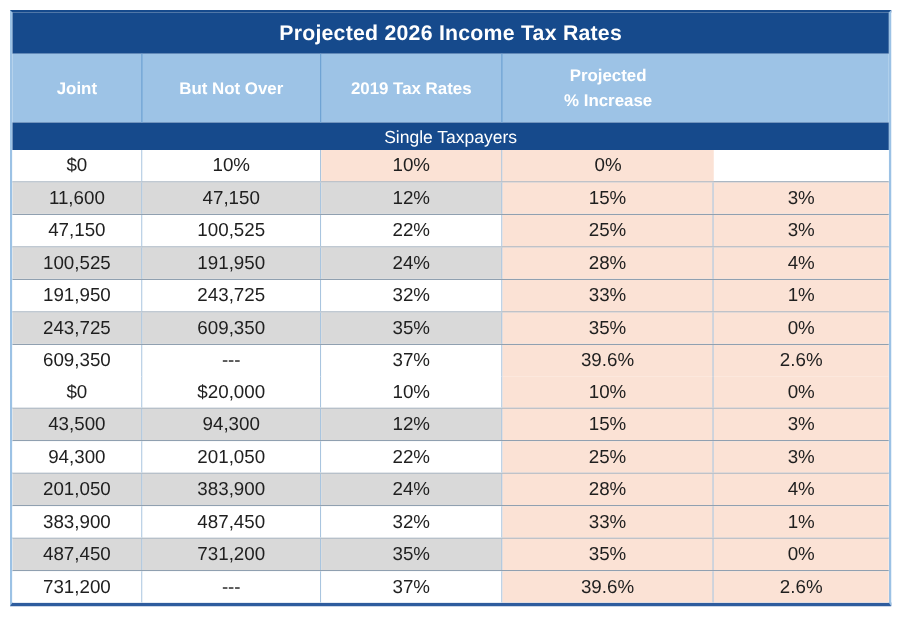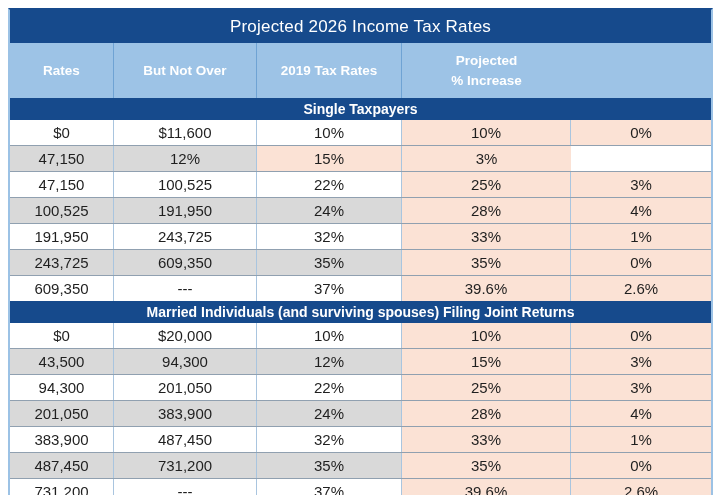--- a/index.html
+++ b/index.html
@@ -28,21 +28,21 @@
   }
   .grid5 {
     display: grid;
     grid-template-columns: 104px 143px 145px 169px auto;
   }
   .title-bar {
     height: 33px;
     background: #164A8C;
     color: #ffffff;
     font-size: 17px;
-    font-weight: normal;
+    font-weight: bold;
     display: flex;
     align-items: center;
     justify-content: center;
     letter-spacing: 0.2px;
   }
   .header-row {
     background: #9DC3E6;
     height: 55px;
   }
   .hcell {
@@ -55,21 +55,21 @@
     text-align: center;
     white-space: pre-line;
     border-right: 1px solid #6FA3D4;
     line-height: 1.45;
   }
   .hcell:last-child { border-right: none; }
   .section-label {
     height: 22px;
     background: #164A8C;
     color: #ffffff;
-    font-weight: bold;
+    font-weight: normal;
     font-size: 14px;
     display: flex;
     align-items: center;
     justify-content: center;
   }
   .row {
     height: 25px;
     background: #ffffff;
     border-top: 1px solid #90a0b0;
   }
@@ -90,37 +90,37 @@
 </style>
 </head>
 <body>
 
 <div class="page">
   <div class="table-wrap">
 
     <div class="title-bar">Projected 2026 Income Tax Rates</div>
 
     <div class="header-row grid5">
-      <div class="hcell">Rates</div>
+      <div class="hcell">Joint</div>
       <div class="hcell">But Not Over</div>
       <div class="hcell">2019 Tax Rates</div>
       <div class="hcell">Projected
 % Increase</div>
     </div>
 
     <div class="section-label">Single Taxpayers</div>
     <div>
         <div class="row grid5">
           <div class="cell">$0</div>
-          <div class="cell">$11,600</div>
           <div class="cell">10%</div>
           <div class="cell peach">10%</div>
           <div class="cell peach">0%</div>
         </div>
         <div class="row grid5 alt">
+          <div class="cell">11,600</div>
           <div class="cell">47,150</div>
           <div class="cell">12%</div>
           <div class="cell peach">15%</div>
           <div class="cell peach">3%</div>
         </div>
         <div class="row grid5">
           <div class="cell">47,150</div>
           <div class="cell">100,525</div>
           <div class="cell">22%</div>
           <div class="cell peach">25%</div>
@@ -149,21 +149,20 @@
         </div>
         <div class="row grid5">
           <div class="cell">609,350</div>
           <div class="cell">---</div>
           <div class="cell">37%</div>
           <div class="cell peach">39.6%</div>
           <div class="cell peach">2.6%</div>
         </div>
       </div>
 
-    <div class="section-label">Married Individuals (and surviving spouses) Filing Joint Returns</div>
     <div>
         <div class="row grid5">
           <div class="cell">$0</div>
           <div class="cell">$20,000</div>
           <div class="cell">10%</div>
           <div class="cell peach">10%</div>
           <div class="cell peach">0%</div>
         </div>
         <div class="row grid5 alt">
           <div class="cell">43,500</div>

